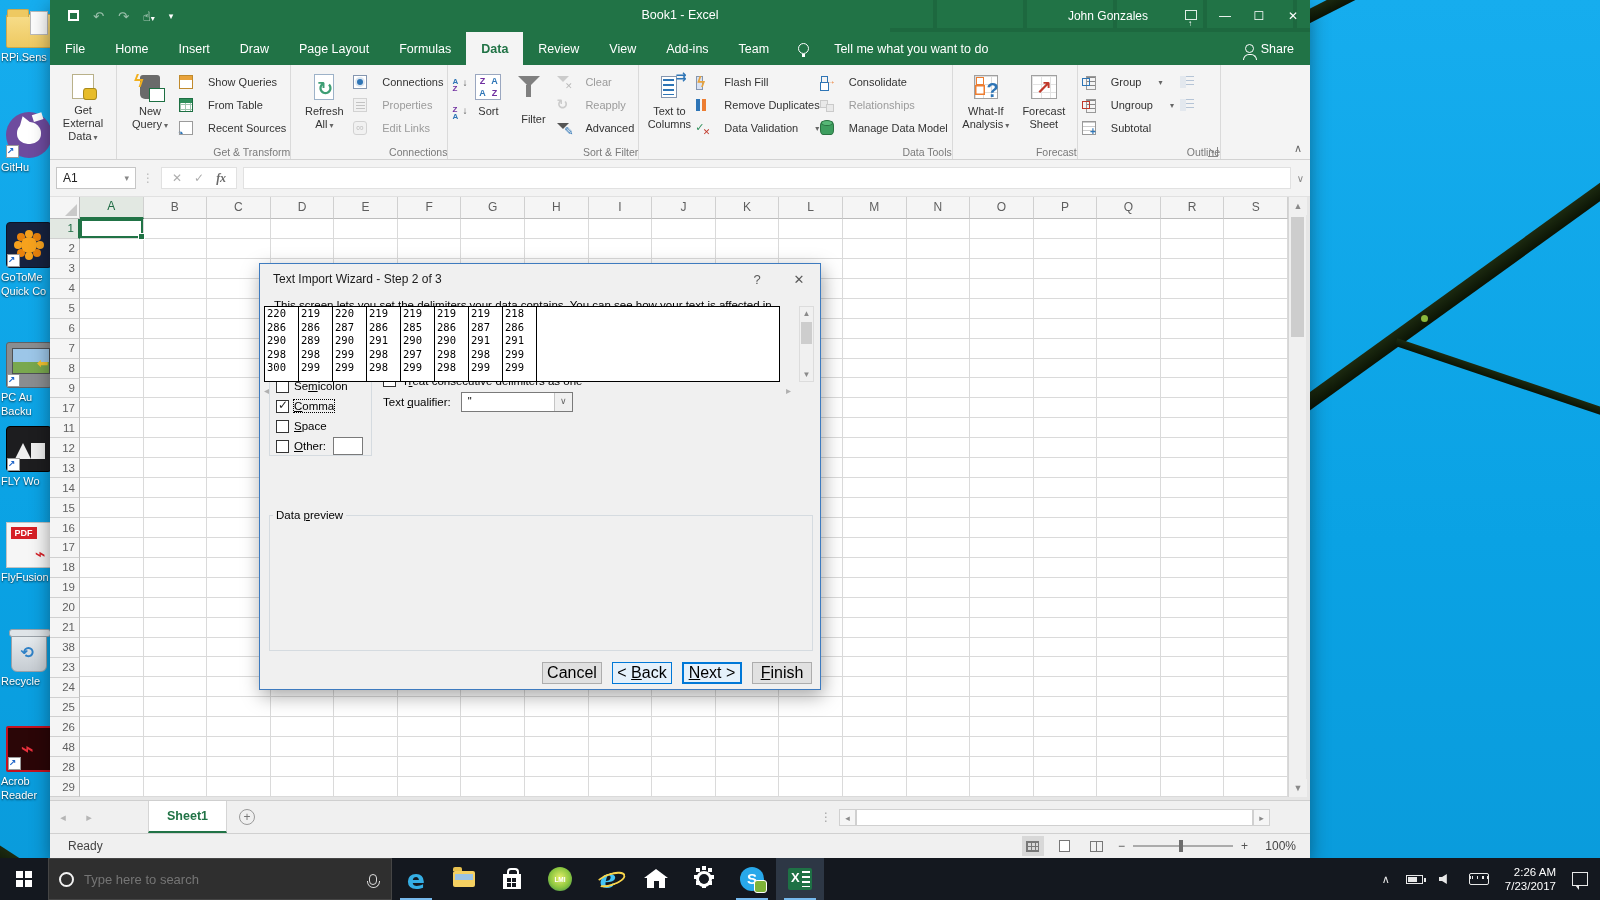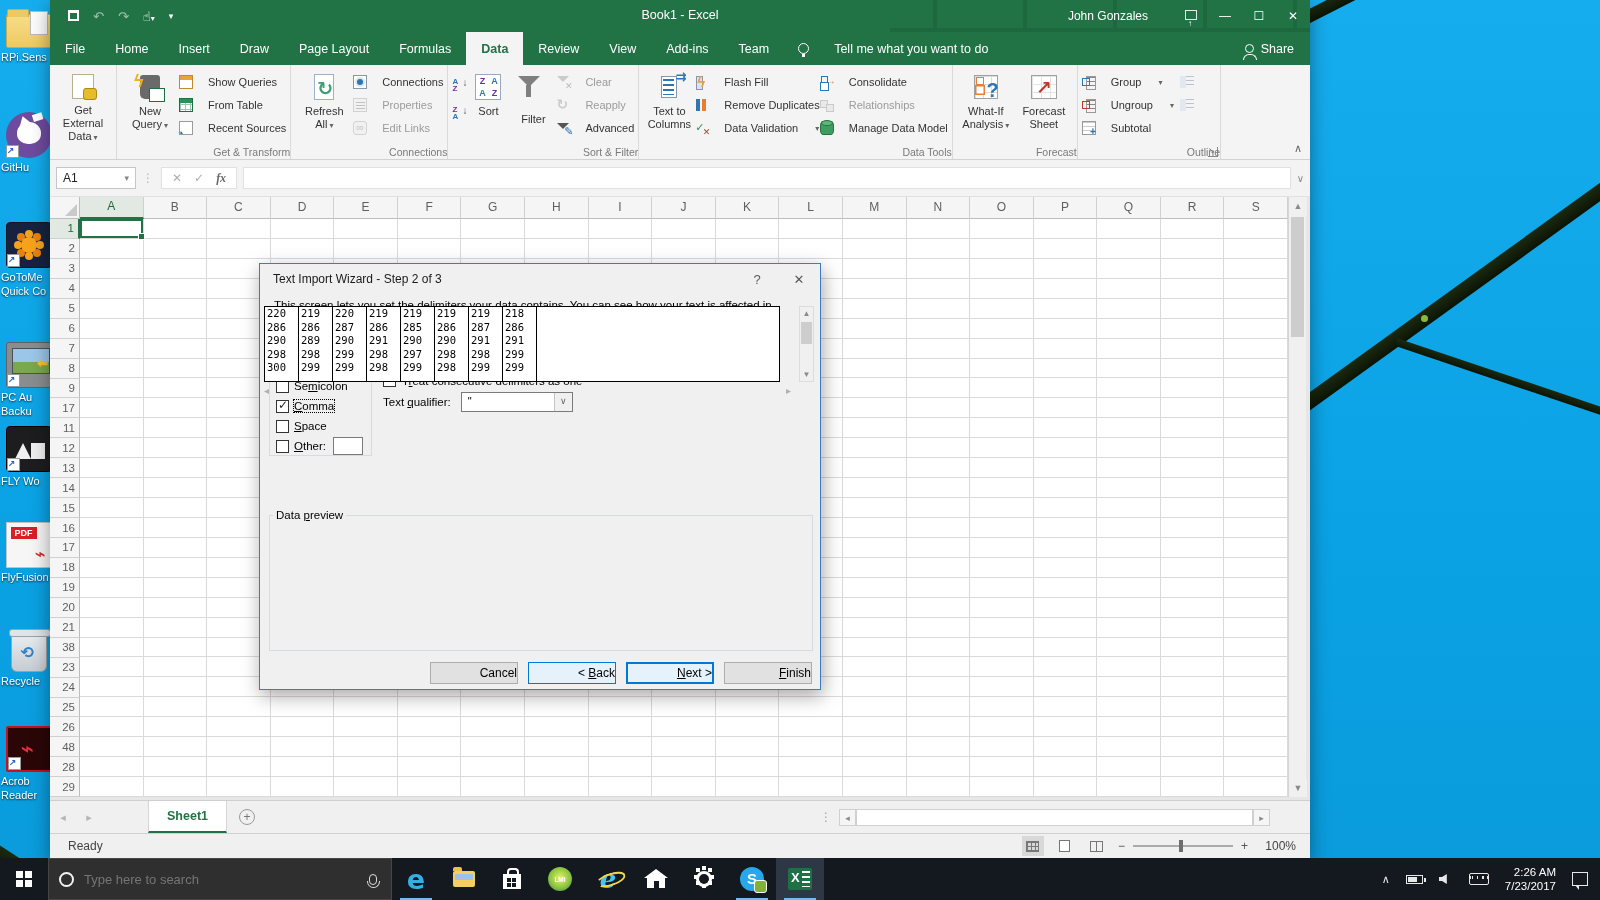--- a/index.html
+++ b/index.html
@@ -226,21 +226,21 @@
   #qual-select .dd { position:absolute; right:0; top:0; width:18px; height:18px; background:#f0f0f0; border-left:1px solid #c5c5c5; color:#666; text-align:center; line-height:16px; font-size:9px; }
   #fs-preview { position:absolute; left:9px; top:245px; width:544px; height:142px; }
   #pv-box { position:absolute; left:4px; top:42px; width:516px; height:76px; background:#fff; border:1px solid #000; overflow:hidden; font-family:"DejaVu Sans Mono","Liberation Mono",monospace; font-size:10.5px; }
   .pcell { width:34px; flex:0 0 34px; padding-left:2px; border-right:1px solid #000; height:76px; }
   #pv-vscroll { position:absolute; right:6px; top:42px; width:15px; height:76px; background:#f0f0f0; border:1px solid #dcdcdc; }
   #pv-vscroll .sarrow { width:13px; height:13px; line-height:13px; font-size:8px; }
   #pv-vthumb { position:absolute; left:1px; top:15px; width:11px; height:22px; background:#cdcdcd; }
   #pv-vscroll .down { position:absolute; bottom:0; }
   #pv-hrow { position:absolute; left:4px; top:121px; width:527px; height:14px; color:#b0b0b0; display:flex; justify-content:space-between; font-size:10px; }
   #dlg-btns { position:absolute; left:0; top:398px; width:100%; display:flex; justify-content:flex-end; gap:10px; padding-right:8px; }
-  .dlgbtn { width:88px; height:22px; background:#e1e1e1; border:1px solid #adadad; text-align:right; line-height:20px; font-size:12px; }
+  .dlgbtn { width:60px; height:22px; background:#e1e1e1; border:1px solid #adadad; text-align:center; line-height:20px; font-size:16px; }
   .dlgbtn.hov { background:#e5f1fb; border-color:#0078d7; }
   .dlgbtn.default { background:#e5f1fb; border:2px solid #0078d7; line-height:18px; }
 
   
   #taskbar { position:absolute; left:0; top:858px; width:1600px; height:42px; background:#14181f; display:flex; align-items:stretch; z-index:60; }
   #start { width:48px; display:flex; align-items:center; justify-content:center; }
   .winlogo { width:16px; height:16px; display:grid; grid-template-columns:7px 7px; grid-template-rows:7px 7px; gap:2px; }
   .winlogo i { background:#fff; }
   #searchbox { width:344px; background:#2f2f2f; border:1px solid #454545; display:flex; align-items:center; padding:0 10px; gap:10px; }
   .cortana { width:15px; height:15px; border:2px solid #f2f2f2; border-radius:50%; flex:0 0 15px; }

